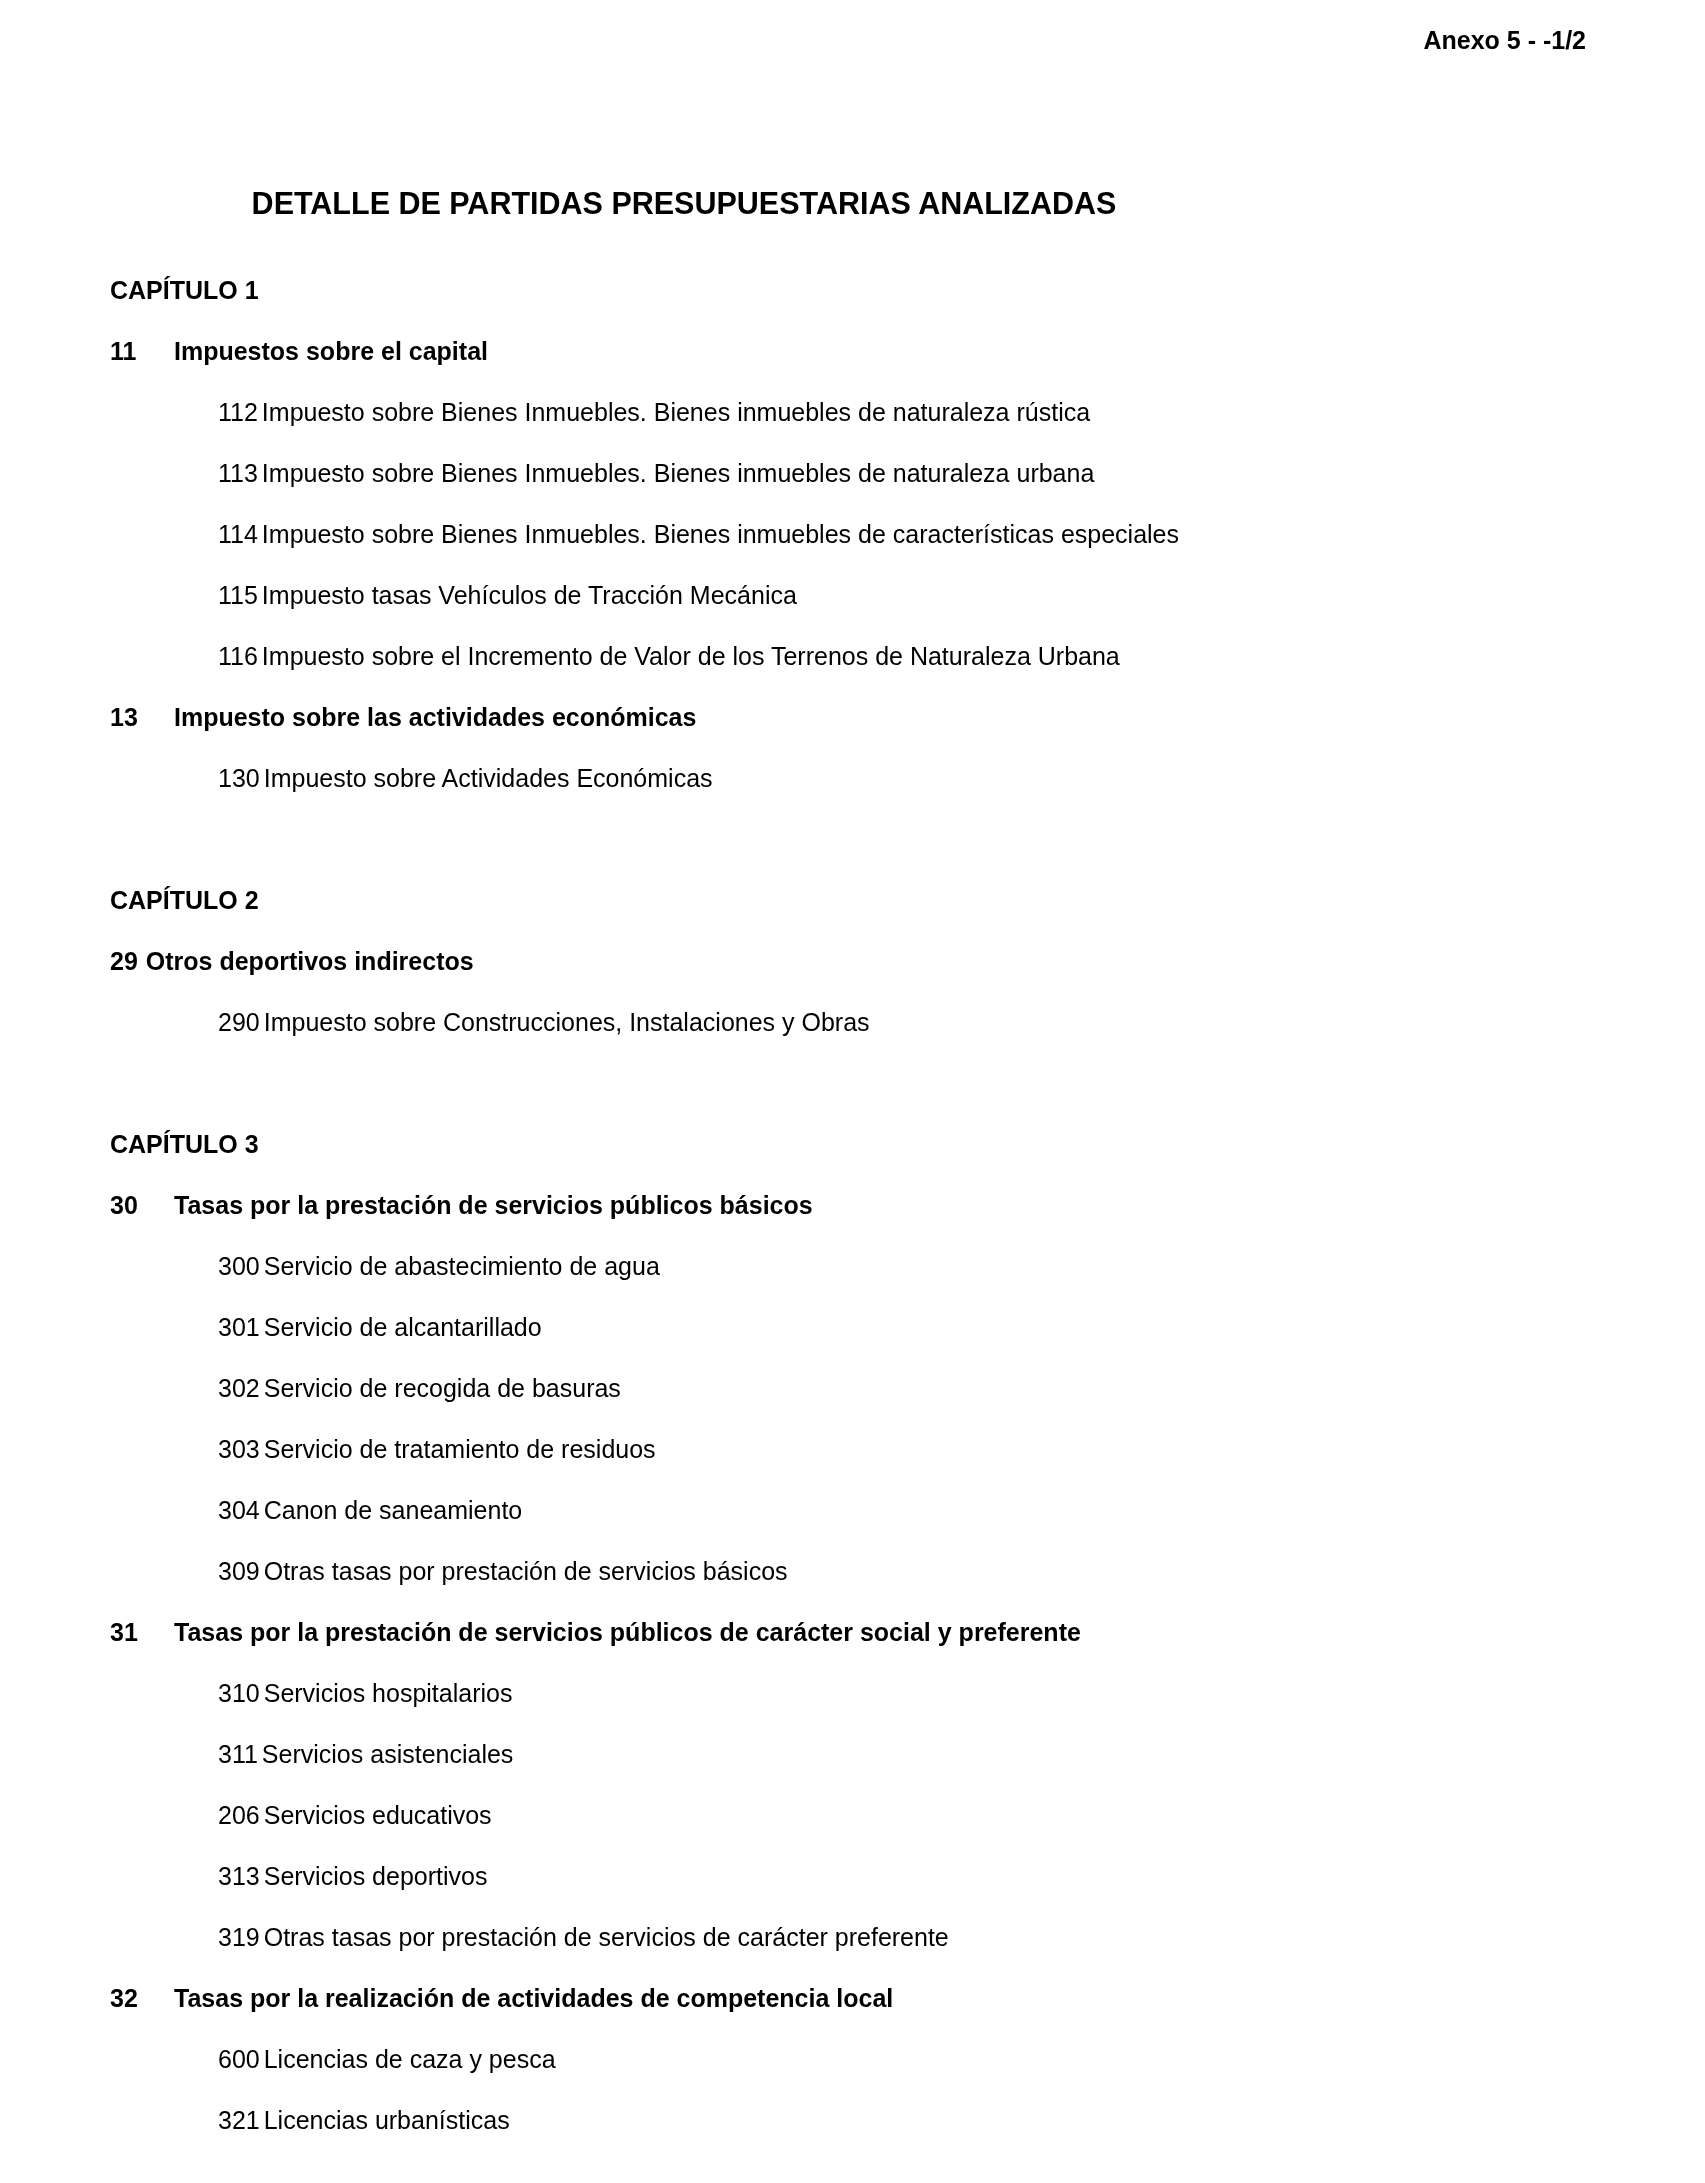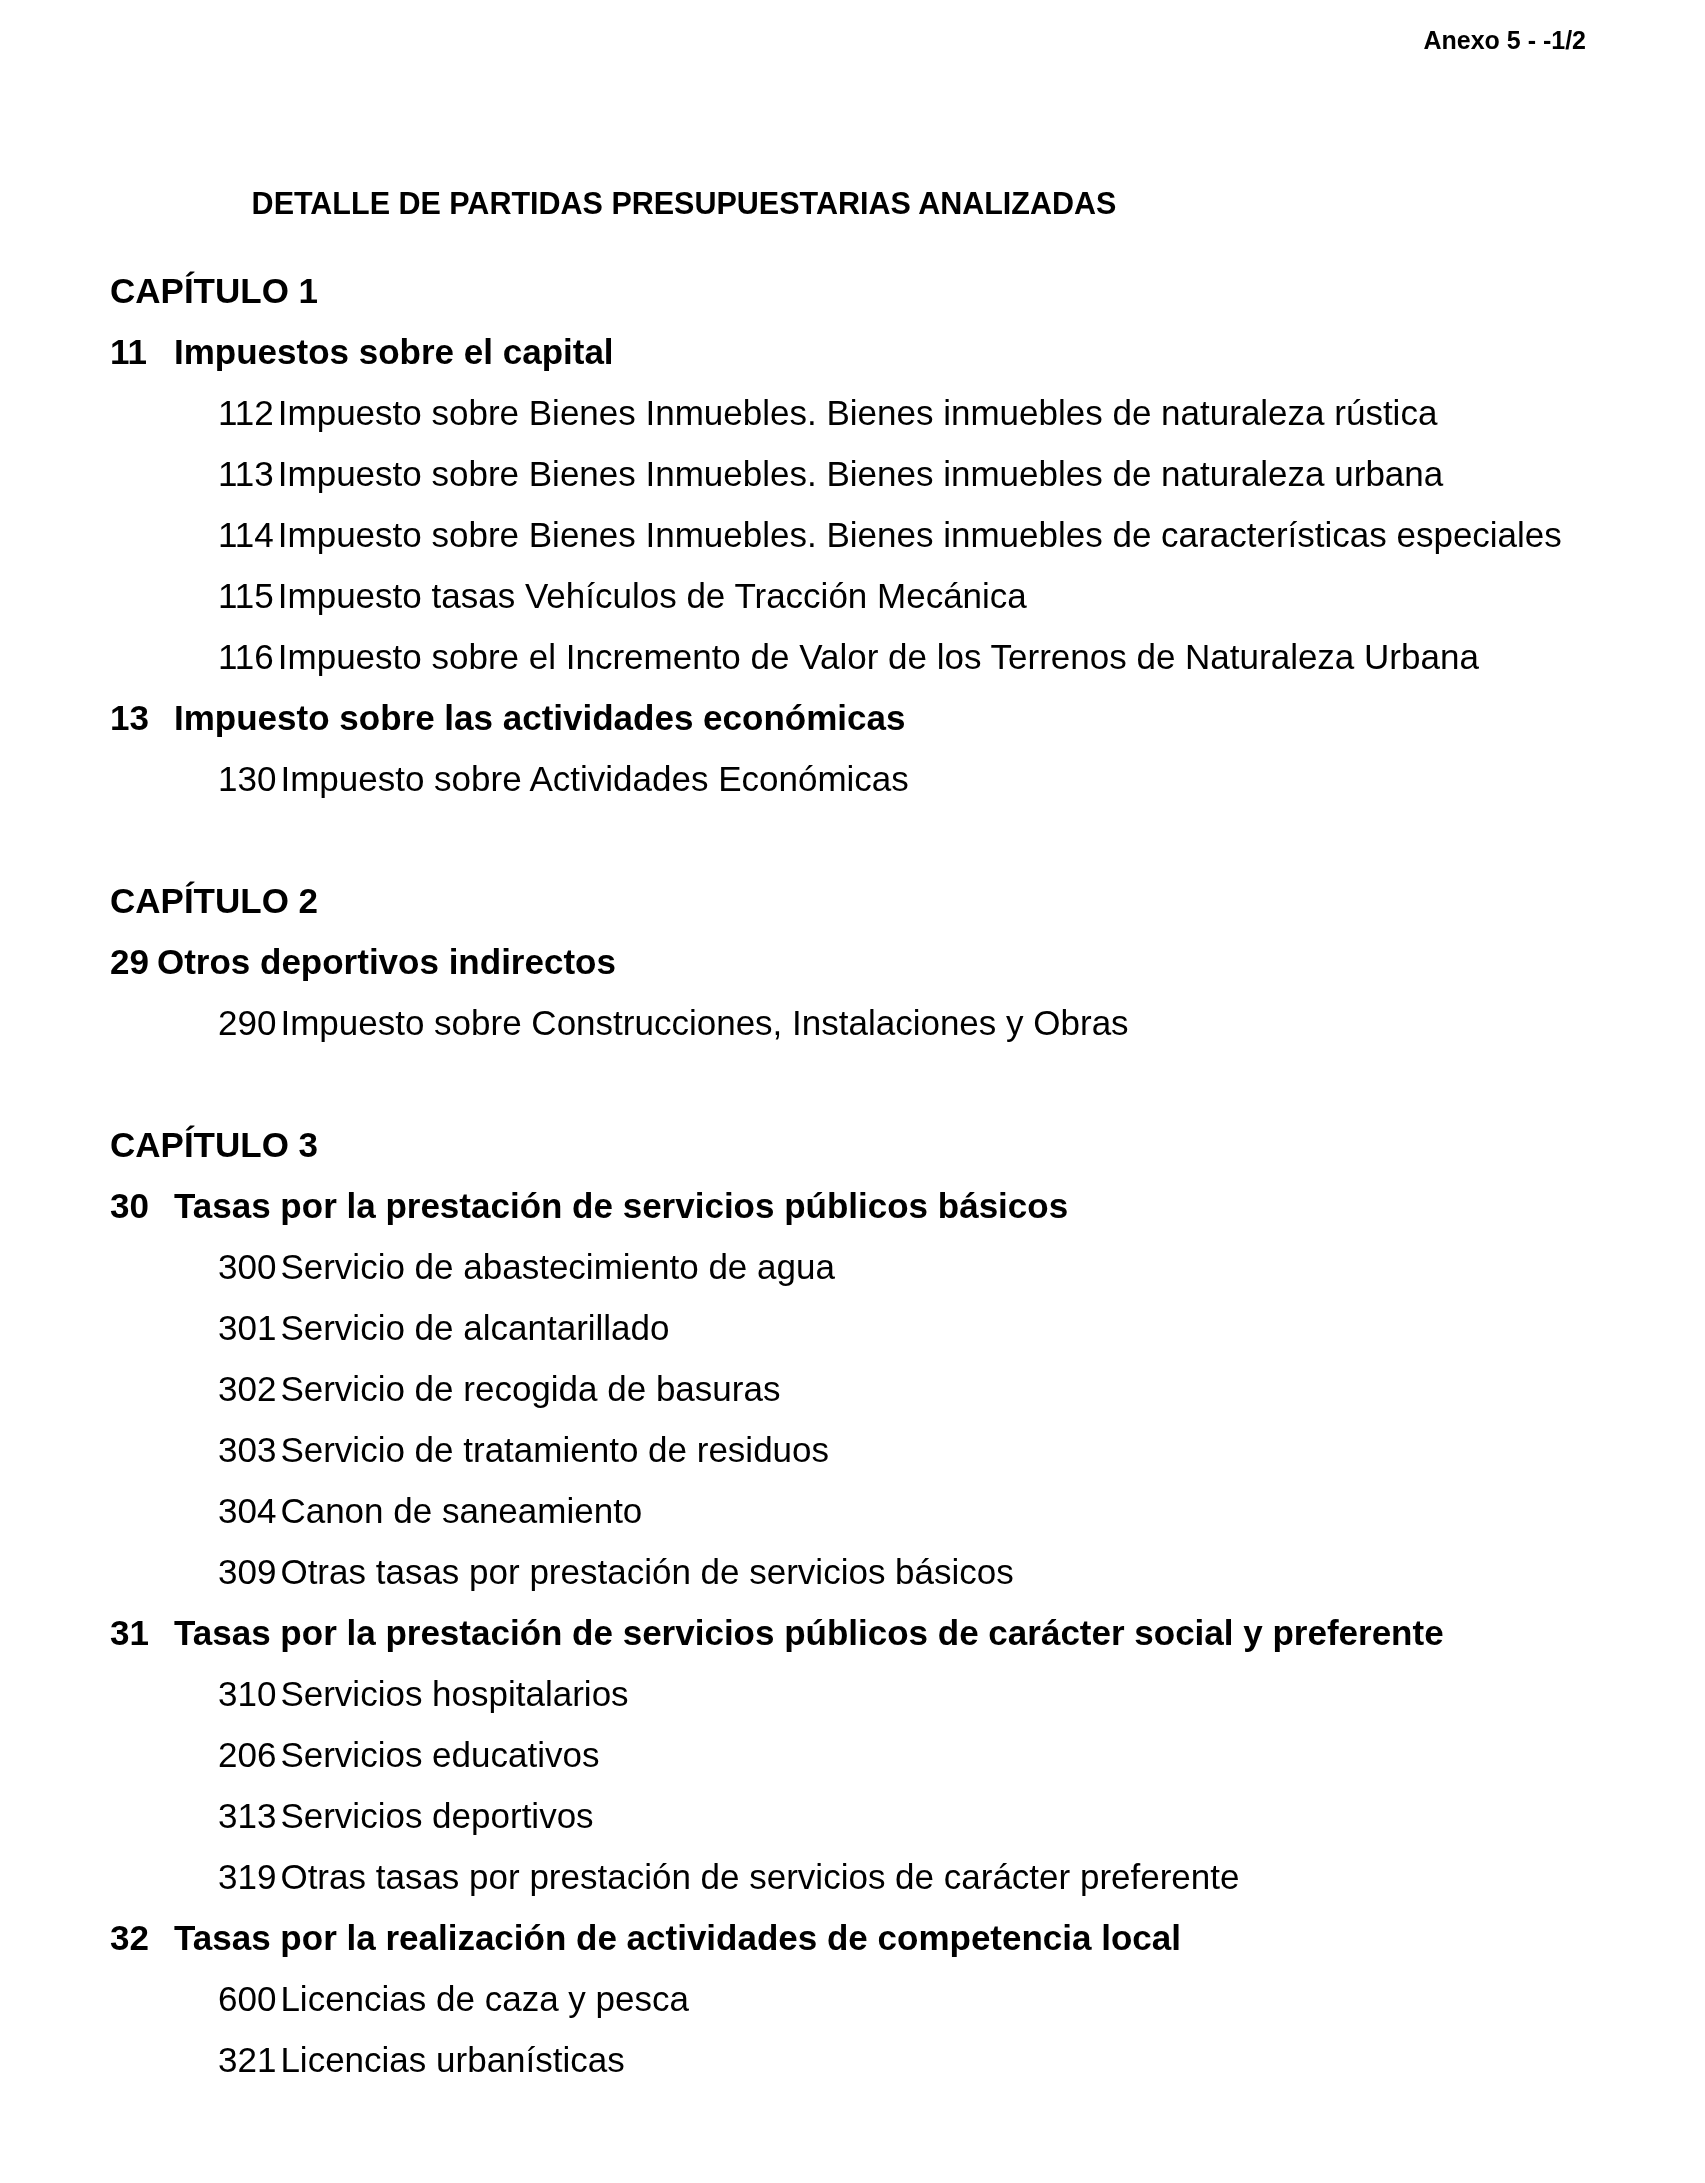--- a/index.html
+++ b/index.html
@@ -12,21 +12,21 @@
     font-size: 25px; font-weight: bold; line-height: 32px;
   }
   .doc-title {
     position: absolute; top: 183px; left: 0; width: 1368px;
     text-align: center; font-size: 30.5px; font-weight: bold; line-height: 40px;
     padding-left: 0;
   }
   .doc-title span { display: inline-block; margin-left: 0; }
   .body {
     position: absolute; top: 260px; left: 110px; right: 80px;
-    font-size: 35px; line-height: 61px;
+    font-size: 25px; line-height: 61px;
   }
   .row { height: 61px; white-space: nowrap; }
   .spacer { height: 61px; }
   .chapter { font-weight: bold; }
   .concept { font-weight: bold; }
   .concept .code { display: inline-block; width: 64px; }
   .concept.tight .code { width: auto; margin-right: 8px; }
   .sub { padding-left: 108px; }
   .sub .code { font-weight: normal; margin-right: 4px; }
 </style>
@@ -70,20 +70,21 @@
   <div class="row sub"><span class="code">300</span><span>Servicio de abastecimiento de agua</span></div>
   <div class="row sub"><span class="code">301</span><span>Servicio de alcantarillado</span></div>
   <div class="row sub"><span class="code">302</span><span>Servicio de recogida de basuras</span></div>
   <div class="row sub"><span class="code">303</span><span>Servicio de tratamiento de residuos</span></div>
   <div class="row sub"><span class="code">304</span><span>Canon de saneamiento</span></div>
   <div class="row sub"><span class="code">309</span><span>Otras tasas por prestación de servicios básicos</span></div>
   <div class="row concept">
     <span class="code">31</span><span>Tasas por la prestación de servicios públicos de carácter social y preferente</span>
   </div>
   <div class="row sub"><span class="code">310</span><span>Servicios hospitalarios</span></div>
+  <div class="row sub"><span class="code">311</span><span>Servicios asistenciales</span></div>
   <div class="row sub"><span class="code">206</span><span>Servicios educativos</span></div>
   <div class="row sub"><span class="code">313</span><span>Servicios deportivos</span></div>
   <div class="row sub"><span class="code">319</span><span>Otras tasas por prestación de servicios de carácter preferente</span></div>
   <div class="row concept">
     <span class="code">32</span><span>Tasas por la realización de actividades de competencia local</span>
   </div>
   <div class="row sub"><span class="code">600</span><span>Licencias de caza y pesca</span></div>
   <div class="row sub"><span class="code">321</span><span>Licencias urbanísticas</span></div>
 
 </div>

